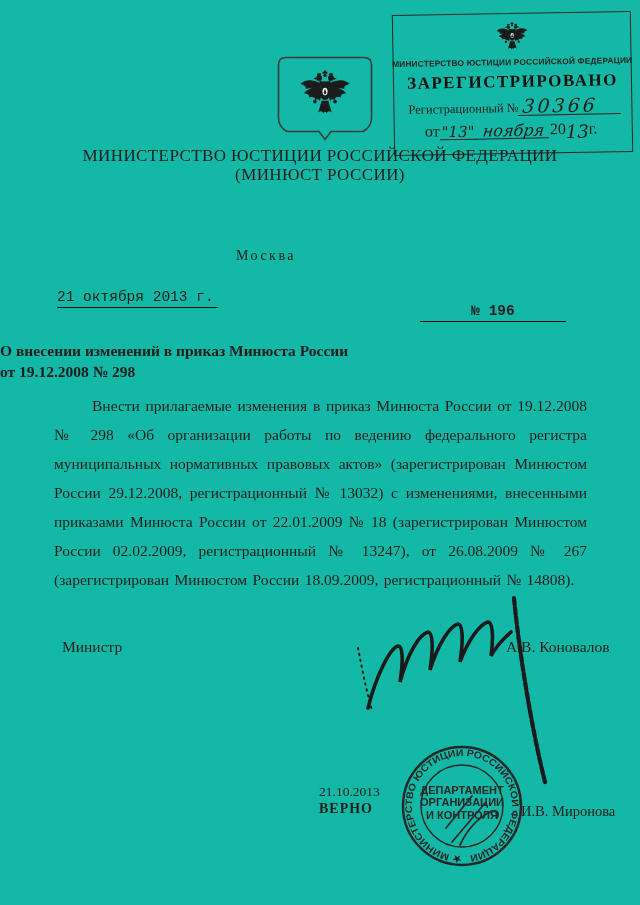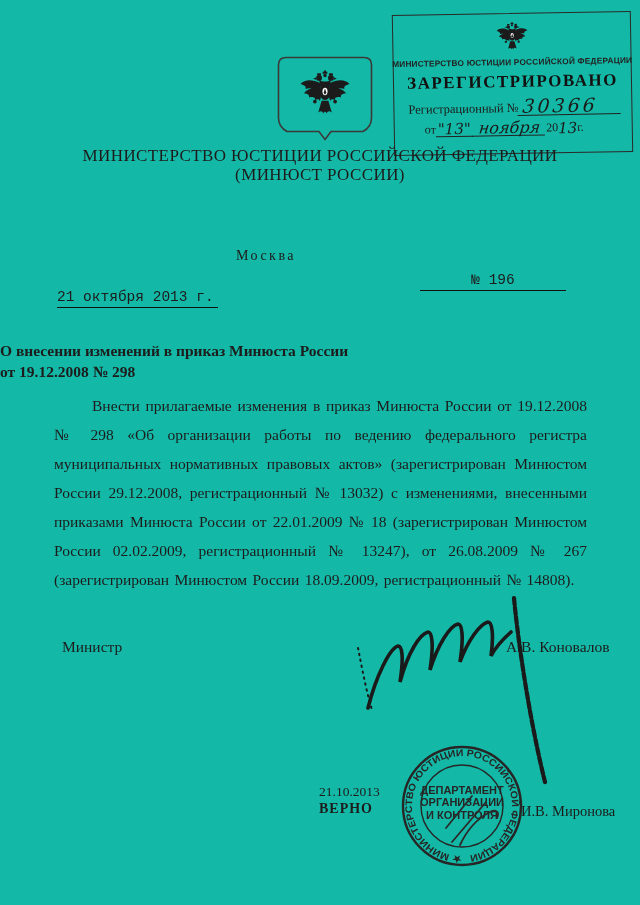--- a/index.html
+++ b/index.html
@@ -37,39 +37,39 @@
     font-family:"DejaVu Serif", serif; font-style:italic; color:#1a1a1a;
   }
   .reg-number{
     flex:1; font-size:19px; letter-spacing:3px; line-height:17px;
     border-bottom:1.4px solid #222; padding-left:4px; transform:skewX(-6deg);
   }
   .date-line{
     display:flex; align-items:flex-end; margin-top:5px; width:100%;
     box-sizing:border-box; padding:0 12px 0 30px;
   }
-  .date-line .pr{font-size:12px; white-space:nowrap;}
+  .date-line .pr{font-size:16px; white-space:nowrap;}
   .d-day{font-size:15px; border-bottom:1.2px solid #222; padding:0 2px; line-height:14px;}
   .d-month{font-size:16px; flex:0 0 auto; border-bottom:1.2px solid #222; padding:0 6px; line-height:14px; transform:skewX(-8deg);}
-  .d-yearhand{font-size:15px; line-height:13px;}
+  .d-yearhand{font-size:18px; line-height:13px;}
 
   
   .ministry-header{left:0; top:146px; width:640px; text-align:center; font-size:17px; line-height:19px; letter-spacing:.4px;}
   .doc-type{left:0; top:202px; width:640px; text-align:center; font-size:19px; font-weight:bold; letter-spacing:15px; padding-left:15px; box-sizing:border-box;}
   .city{left:0; top:248px; width:532px; text-align:center; font-size:14px; letter-spacing:2.5px;}
 
   
   .meta-date{
     left:57px; top:289px; font-family:"Liberation Mono", monospace;
     font-size:14.5px; border-bottom:1.2px solid #111; padding:0 4px 2px 0;
   }
   .meta-number{
-    left:420px; top:272px; width:146px; text-align:center;
+    left:420px; top:303px; width:146px; text-align:center;
     font-family:"Liberation Mono", monospace; font-size:14.5px;
-    border-bottom:1.2px solid #111; padding-bottom:2px;
+    border-bottom:1.2px solid #111; padding-bottom:2px;font-weight:bold;
   }
 
   
   .doc-title{left:0; top:340px; width:640px; font-weight:bold; font-size:15.5px; line-height:21px;}
 
   
   .body-par{
     left:54px; top:391px; width:533px;
     font-size:15.5px; line-height:29px; text-align:justify; text-indent:38px;
     word-spacing:1.5px;

